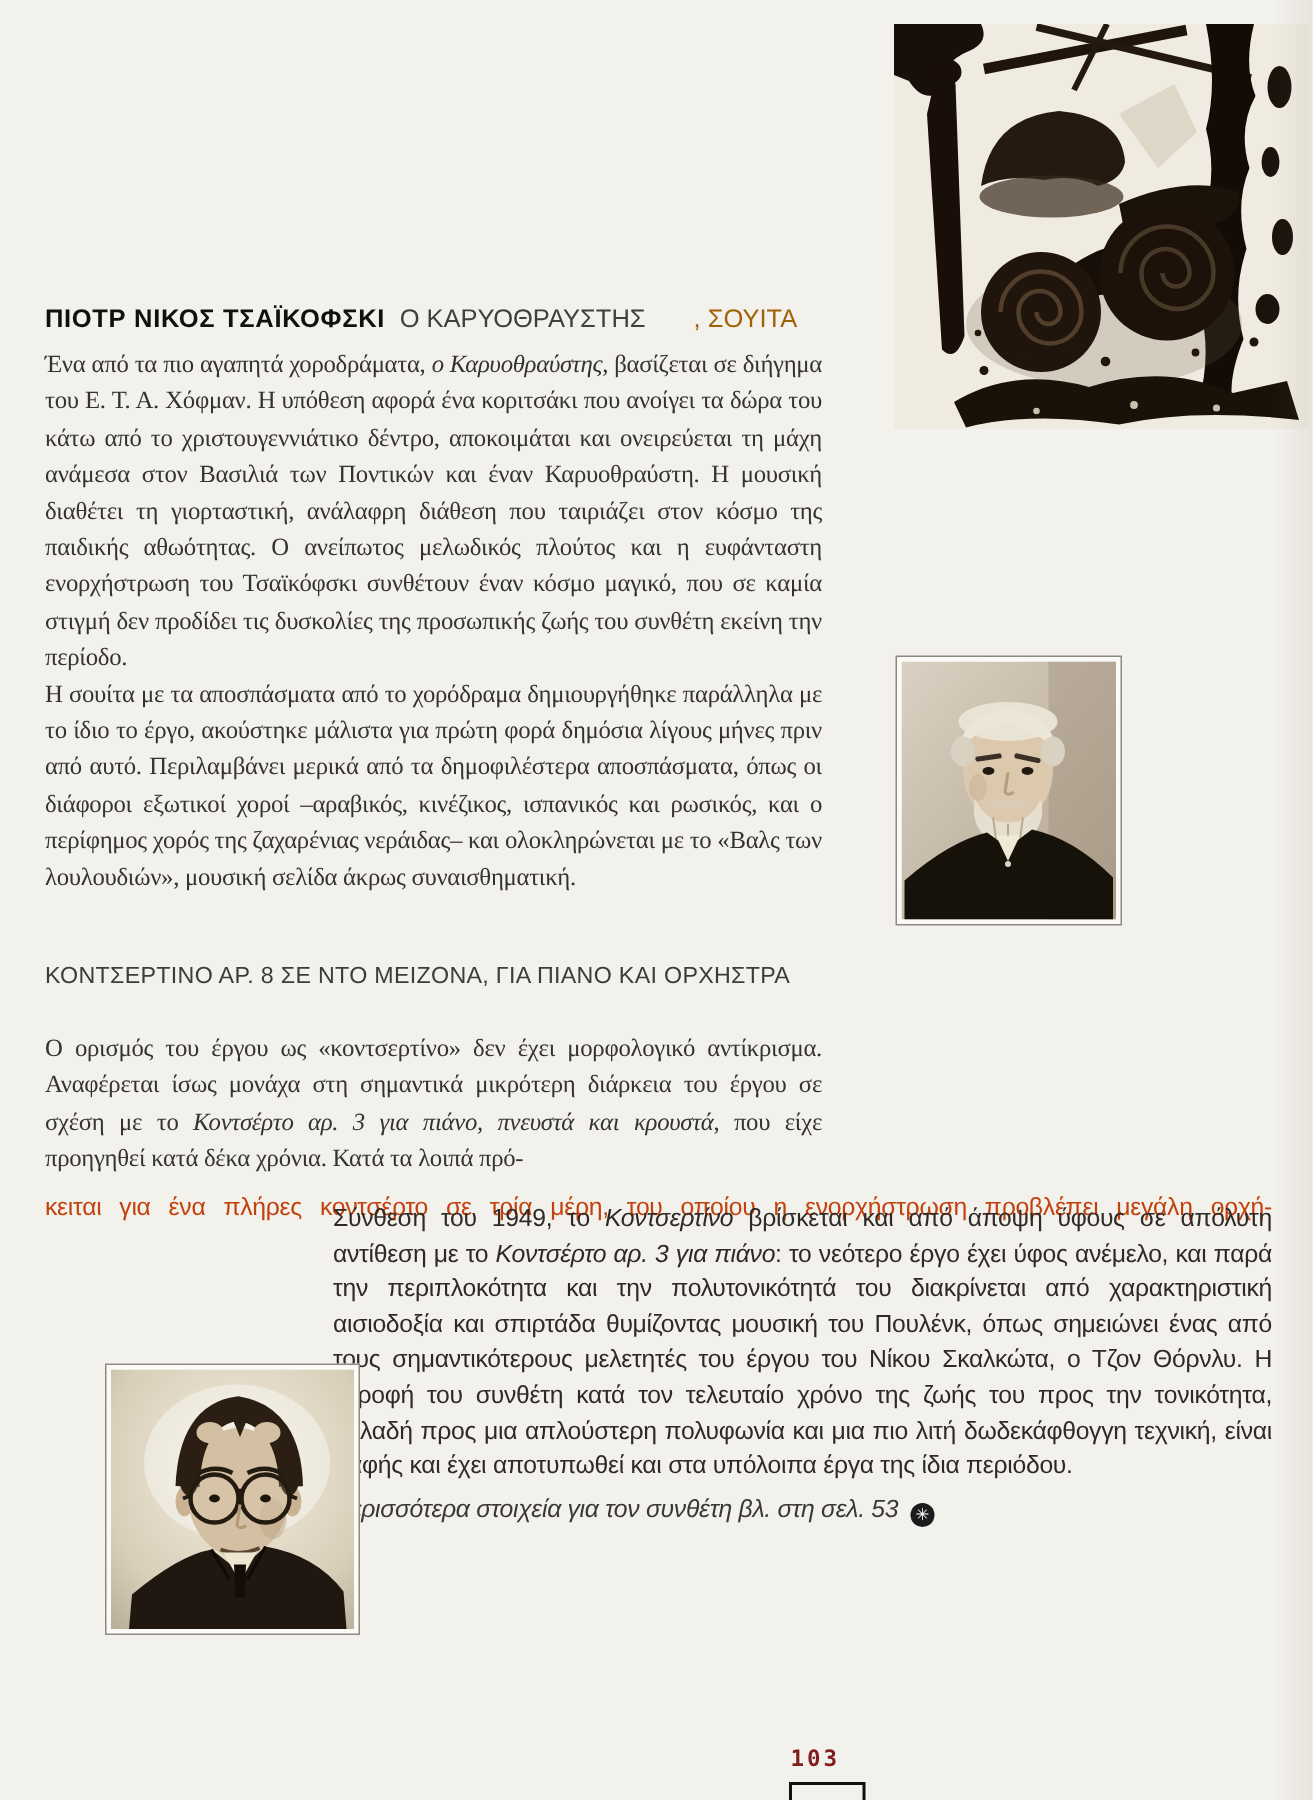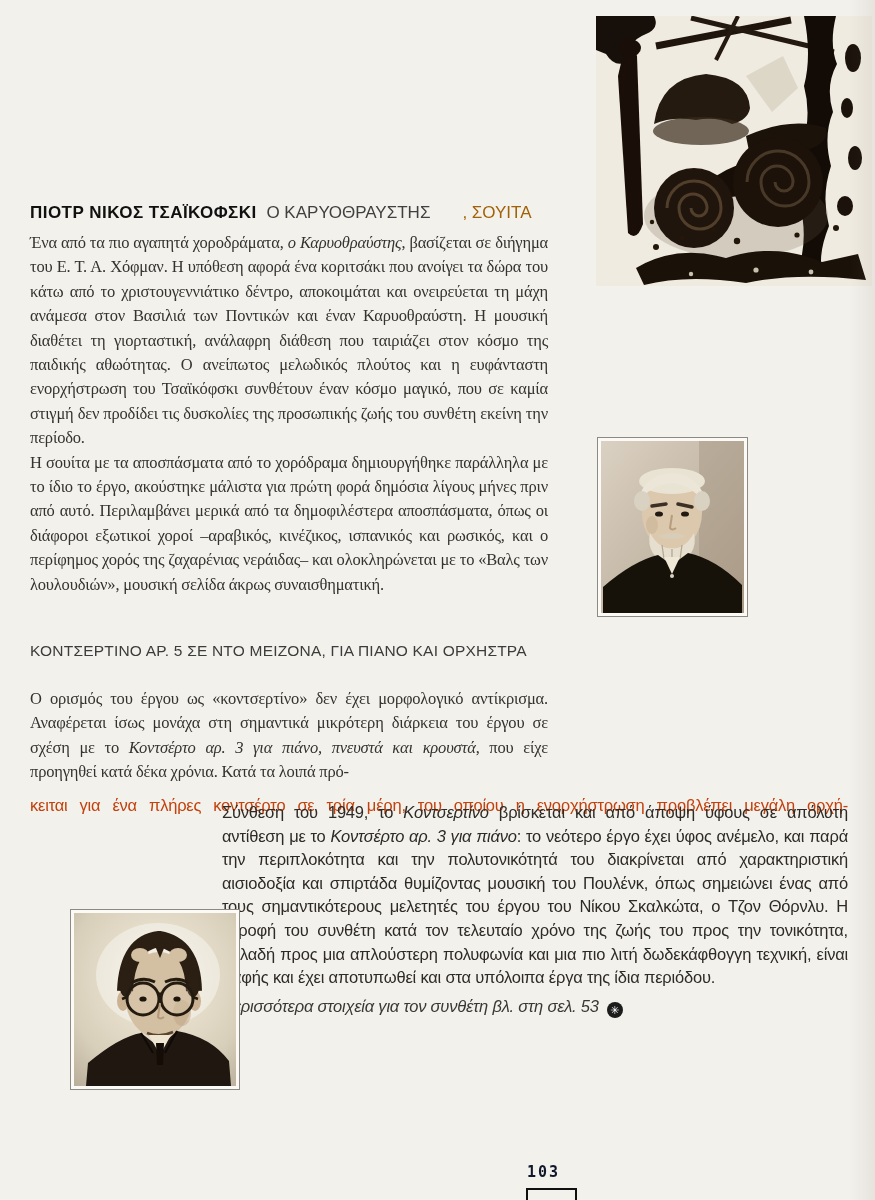--- a/index.html
+++ b/index.html
@@ -39,21 +39,21 @@
     font-size:16.5px;line-height:24px;color:#c2410c;letter-spacing:-.2px;
     text-align:justify;text-align-last:justify;white-space:normal;}
   .indentblock{position:absolute;left:222px;top:801px;width:626px;}
   .indentblock p{font-size:16.5px;line-height:23.6px;text-align:justify;color:#2e2b27;margin:0;letter-spacing:-.2px;}
   .footnote{font-style:italic;text-align:left !important;margin-top:5px !important;color:#3a3833 !important;}
   .flower{display:inline-block;width:16px;height:16px;border-radius:50%;background:#1c1c1c;color:#fff;
     font-size:11px;line-height:16px;text-align:center;font-style:normal;vertical-align:-2px;margin-left:8px;}
 
   
   .pagenum{position:absolute;left:527px;top:1163px;font-family:"DejaVu Sans Mono", monospace;
-    font-weight:bold;font-size:15px;letter-spacing:2px;color:#0f172a;}
+    font-weight:bold;font-size:15px;letter-spacing:2px;color:#7f1d1d;}
   .pagetab{position:absolute;left:526px;top:1188px;width:47px;height:16px;border:2px solid #101010;background:transparent;}
 </style>
 </head>
 <body>
 
 <div class="page">
 
   <figure class="photo photo-still">
     <svg width="276" height="270" viewBox="0 0 276 270">
       <rect width="276" height="270" fill="#f0ebe1"></rect>
@@ -137,21 +137,21 @@
         <path d="M-22,14 Q-27,38 0,47 Q27,38 22,14 Q12,31 0,29 Q-12,31 -22,14 Z" fill="#e6dfcf"></path>
         <path d="M-10,26 L-8,40 M0,30 L0,44 M10,26 L8,40" stroke="#b5a88f" stroke-width="1.3" fill="none"></path>
       </g>
       <path d="M2,172 L2,146 Q32,120 57,114 L71,124 L87,112 Q115,118 141,144 L141,172 Z" fill="#171209"></path>
       <polygon points="63,116 79,116 71,133" fill="#f0e8d6"></polygon>
       <circle cx="71" cy="135" r="2" fill="#d8d2c4"></circle>
     </svg>
   </figure>
 
   <section class="sec2head">
-    <div class="worktitle">ΚΟΝΤΣΕΡΤΙΝΟ ΑΡ. 5 ΣΕ ΝΤΟ ΜΕΙΖΟΝΑ, ΓΙΑ ΠΙΑΝΟ ΚΑΙ ΟΡΧΗΣΤΡΑ</div>
+    <div class="worktitle">ΚΟΝΤΣΕΡΤΙΝΟ ΑΡ. 8 ΣΕ ΝΤΟ ΜΕΙΖΟΝΑ, ΓΙΑ ΠΙΑΝΟ ΚΑΙ ΟΡΧΗΣΤΡΑ</div>
   </section>
 
   <p class="bodytext narrow2"><span>Ο ορισμός του έργου ως «κοντσερτίνο» δεν έχει μορφολογικό αντίκρισμα. Αναφέρεται ίσως μονάχα στη σημαντικά μικρότερη διάρκεια του έργου σε σχέση με το </span><span class="it">Κοντσέρτο αρ. 3 για πιάνο, πνευστά και κρουστά</span><span>, που είχε προηγηθεί κατά δέκα χρόνια. Κατά τα λοιπά πρό-</span></p>
 
   <p class="wideline">κειται για ένα πλήρες κοντσέρτο σε τρία μέρη, του οποίου η ενορχήστρωση προβλέπει μεγάλη ορχή-</p>
 
   <div class="indentblock">
     <p><span>Σύνθεση του 1949, το </span><span class="it">Κοντσερτίνο</span><span> βρίσκεται και από άποψη ύφους σε απόλυτη αντίθεση με το </span><span class="it">Κοντσέρτο αρ. 3 για πιάνο</span><span>: το νεότερο έργο έχει ύφος ανέμελο, και παρά την περιπλοκότητα και την πολυτονικότητά του διακρίνεται από χαρακτηριστική αισιοδοξία και σπιρτάδα θυμίζοντας μουσική του Πουλένκ, όπως σημειώνει ένας από τους σημαντικότερους μελετητές του έργου του Νίκου Σκαλκώτα, ο Τζον Θόρνλυ. Η στροφή του συνθέτη κατά τον τελευταίο χρόνο της ζωής του προς την τονικότητα, δηλαδή προς μια απλούστερη πολυφωνία και μια πιο λιτή δωδεκάφθογγη τεχνική, είναι σαφής και έχει αποτυπωθεί και στα υπόλοιπα έργα της ίδια περιόδου.</span></p>
     <p class="footnote"><span>Περισσότερα στοιχεία για τον συνθέτη βλ. στη σελ. 53</span><span class="flower">✳</span></p>
   </div>

